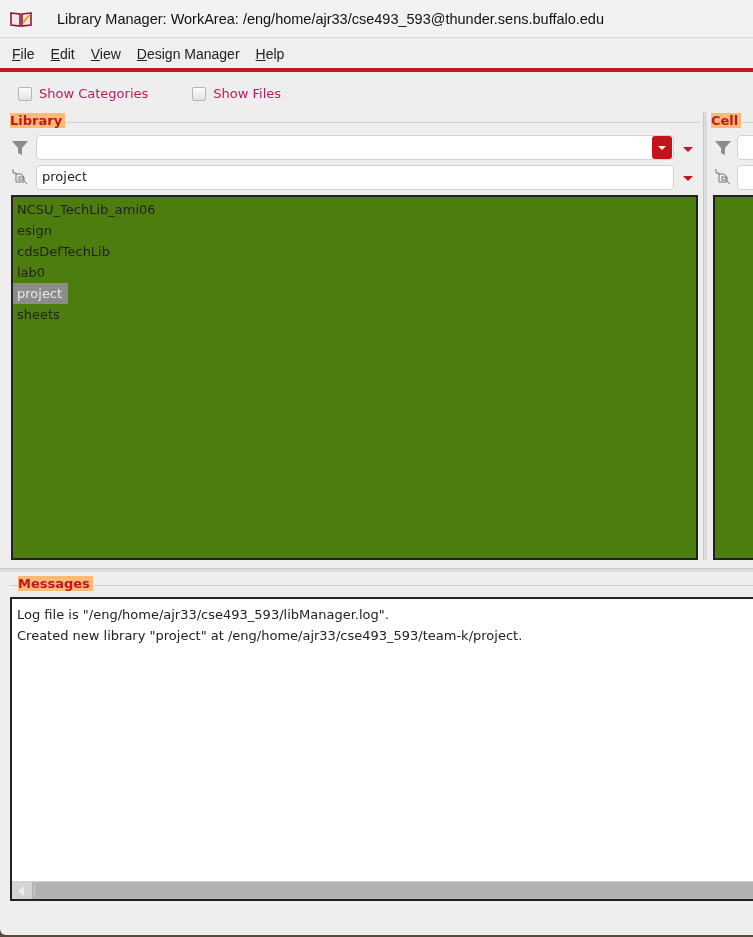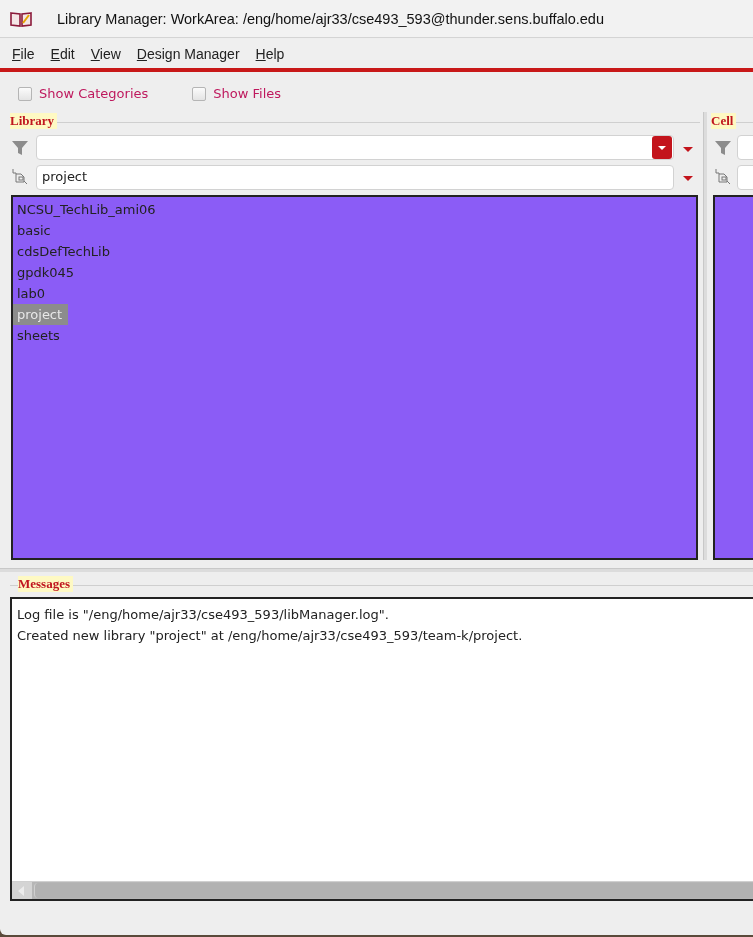--- a/index.html
+++ b/index.html
@@ -10,28 +10,28 @@
     .titlebar .app-icon { width: 22px; height: 16px; margin-right: 5px; position: relative; }
     .titlebar .title { font-family: "Liberation Sans", sans-serif; font-size: 14.5px; color: #111; white-space: nowrap; margin-left: 20px; }
     .menubar { position: absolute; left: 0; top: 39px; width: 100%; height: 30px; background: #efefef; display: flex; align-items: center; padding-left: 12px; }
     .menubar .menu-item { font-family: Liberation Sans, sans-serif; font-size: 14px; color: #222; margin-right: 16px; }
     .menubar .menu-item .u { text-decoration: underline; }
     .redline { position: absolute; left: 0; top: 68px; width: 100%; height: 4px; background: #c81818; }
     .checks { position: absolute; top: 86px; left: 18px; display: flex; align-items: center; }
     .check { display: flex; align-items: center; margin-right: 44px; }
     .check .box { width: 14px; height: 14px; border: 1px solid #b5b5b5; border-radius: 2px; background: linear-gradient(#fbfbfb, #e4e4e4); margin-right: 7px; }
     .check .lbl { font-size: 13px; color: #be185d; }
-    .group-label { position: absolute; font-size: 13px; font-weight: bold; color: #c0161f; background: #fef9c3; padding-right: 3px; font-family: Liberation Serif, serif; }
+    .group-label { position: absolute; font-size: 13px; font-weight: bold; color: #c0161f; background: #fdba74; padding-right: 3px; }
     .group-line { position: absolute; height: 1px; background: #cfcfcf; }
     .filter-icon { position: absolute; width: 18px; height: 18px; }
     .combo { position: absolute; height: 25px; background: #fff; border: 1px solid #d2d2d2; border-radius: 4px; font-size: 13px; color: #222; padding: 3px 5px; }
     .combo-btn { position: absolute; width: 20px; height: 23px; background: #c3141c; border-radius: 3px; }
     .combo-btn::after { content: ""; position: absolute; left: 6px; top: 10px; border-left: 4px solid transparent; border-right: 4px solid transparent; border-top: 4px solid #fff; }
     .drop-arrow { position: absolute; width: 0; height: 0; border-left: 5px solid transparent; border-right: 5px solid transparent; border-top: 5px solid #c3141c; }
-    .listbox { position: absolute; background: #8b5cf6; border: 2px solid #222; }
+    .listbox { position: absolute; background: #4d7c0f; border: 2px solid #222; }
     .list-item { height: 21px; line-height: 21px; padding-left: 4px; font-size: 13px; color: #222; white-space: nowrap; }
     .list-item.selected { background: #8c8c8c; color: #e8e8e8; display: inline-block; padding-right: 6px; }
     .vsplit { position: absolute; left: 703px; top: 112px; width: 4px; height: 448px; background: #dcdcdc; border-left: 1px solid #c8c8c8; }
     .hsplit { position: absolute; left: 0; top: 568px; width: 100%; height: 4px; background: #dcdcdc; border-top: 1px solid #c8c8c8; }
     .msgbox { position: absolute; left: 10px; top: 597px; width: 760px; height: 304px; background: #fff; border: 2px solid #222; }
     .msg-line { font-size: 13px; color: #222; line-height: 21px; padding-left: 5px; white-space: nowrap; }
     .hscroll { position: absolute; left: 0; bottom: 0; width: 100%; height: 18px; background: #b6b6b6; border-top: 1px solid #d0d0d0; }
     .hscroll .left-btn { position: absolute; left: 0; top: 0; width: 20px; height: 17px; background: #d4d4d4; }
     .hscroll .left-btn::after { content: ""; position: absolute; left: 6px; top: 4px; border-top: 5px solid transparent; border-bottom: 5px solid transparent; border-right: 6px solid #ececec; }
     .hscroll .thumb { position: absolute; left: 22px; top: 1px; right: 0; height: 15px; background: #b2b2b2; border-radius: 4px 0 0 4px; border-left: 1px solid #cfcfcf; }
@@ -95,23 +95,22 @@
     </svg>
   </div>
   <div class="combo" style="left:36px; top:165px; width:638px;">
     <span>project</span>
   </div>
   <div class="drop-arrow" style="left:683px; top:176px;"></div>
 
   <div class="listbox" style="left:11px; top:195px; width:687px; height:365px;">
     <div style="padding-top:2px;">
       <div class="list-item">NCSU_TechLib_ami06</div>
-      <div class="list-item">basic</div>
+      <div class="list-item">esign</div>
       <div class="list-item">cdsDefTechLib</div>
-      <div class="list-item">gpdk045</div>
       <div class="list-item">lab0</div>
       <div><span class="list-item selected">project</span></div>
       <div class="list-item">sheets</div>
     </div>
   </div>
 
   <div class="vsplit"></div>
 
   <div class="group-line" style="left:711px; top:122px; width:60px;"></div>
   <div class="group-label" style="left:711px; top:113px;">Cell</div>

